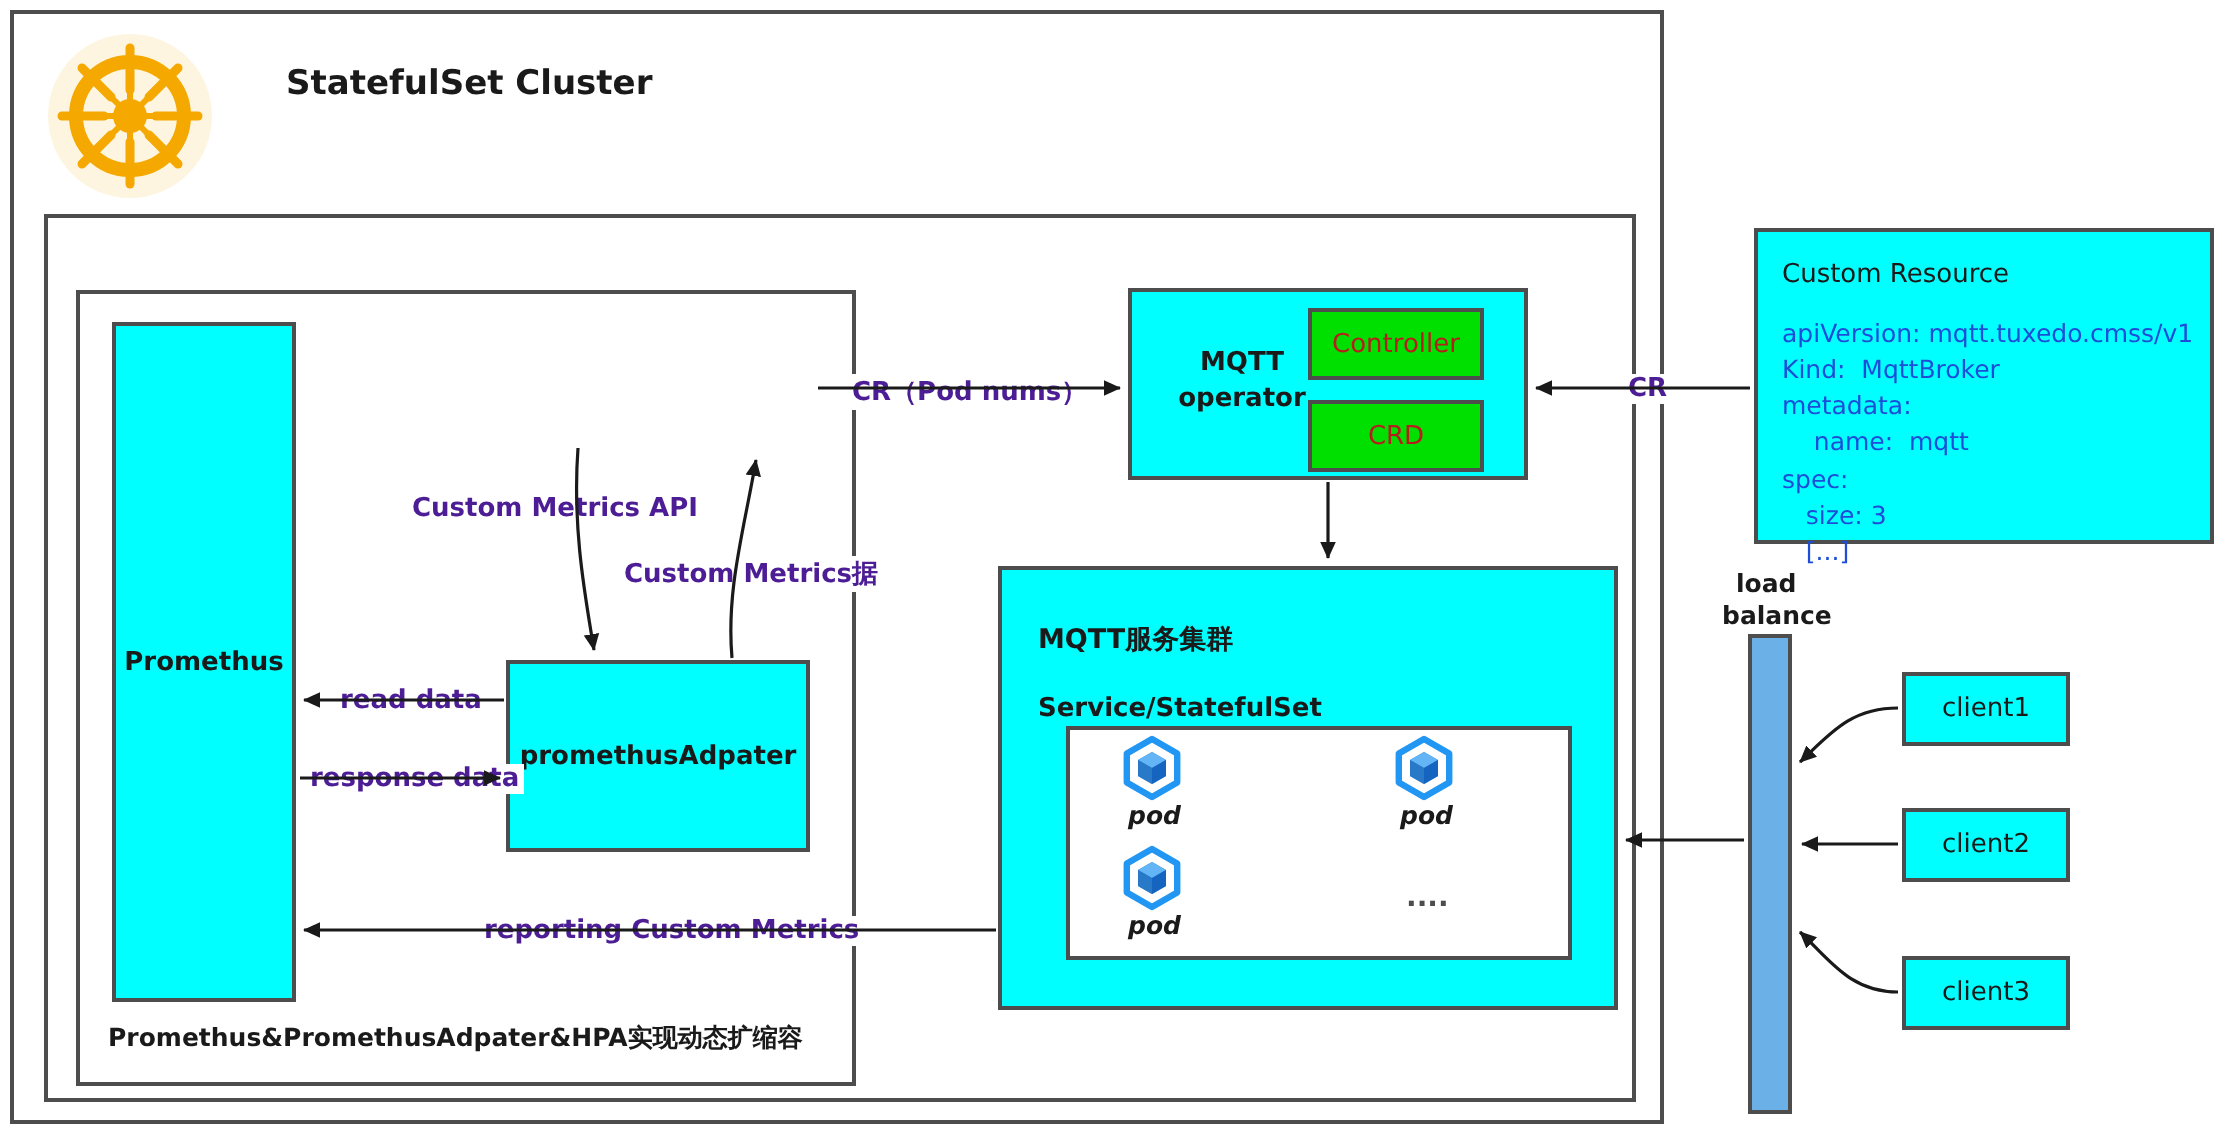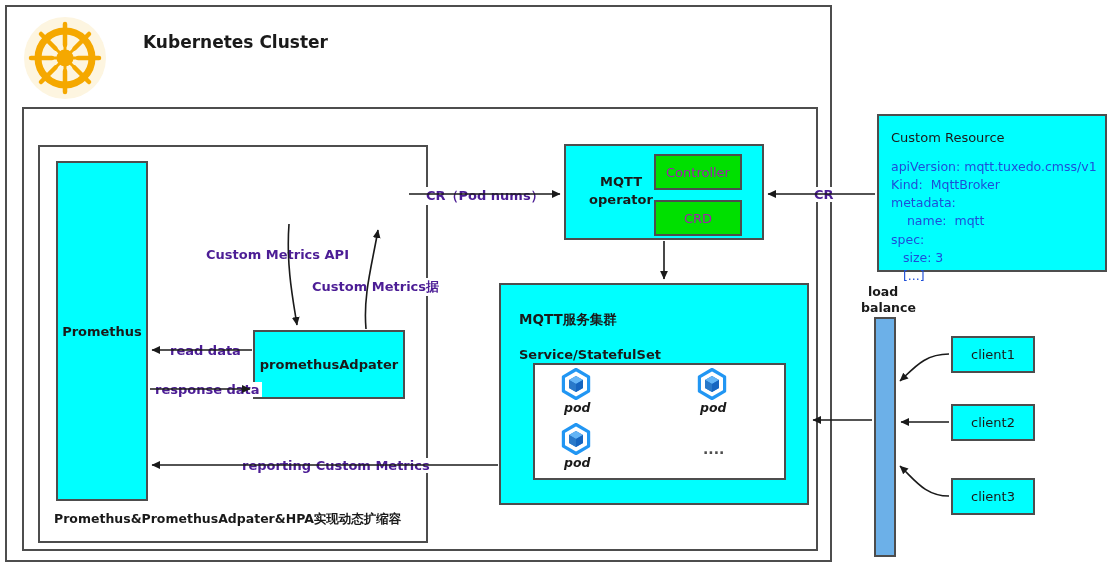--- a/index.html
+++ b/index.html
@@ -32,21 +32,21 @@
     align-items: center;
     justify-content: center;
     color: #1a1a1a;
   }
   .green {
     background: #00e000;
     border: 2px solid #4d4d4d;
     display: flex;
     align-items: center;
     justify-content: center;
-    color: #a21caf;
+    color: #b91c1c;
   }
   .white-box {
     background: #ffffff;
     border: 2px solid #4d4d4d;
   }
   .lb-bar {
     background: #6cb0e8;
     border: 2px solid #4d4d4d;
   }
   .lbl {
@@ -124,34 +124,34 @@
       </g>
       <g stroke="#f5a800" stroke-width="3">
         <line x1="-19" y1="-19" x2="19" y2="19"></line>
         <line x1="19" y1="-19" x2="-19" y2="19"></line>
         <line x1="0" y1="-27" x2="0" y2="27"></line>
         <line x1="-27" y1="0" x2="27" y2="0"></line>
       </g>
     </g>
   </svg>
 
-  <div class="lbl bold" style="left:143px; top:33px; font-size:17px;">Kubernetes Cluster</div>
+  <div class="lbl bold" style="left:143px; top:33px; font-size:17px;">StatefulSet Cluster</div>
 
   <div class="box frame" style="left:22px; top:107px; width:796px; height:444px;"></div>
 
   <div class="box frame" style="left:38px; top:145px; width:390px; height:398px;"></div>
 
   <div class="lbl bold" style="left:54px; top:512px; font-size:12.5px;">Promethus&amp;PromethusAdpater&amp;HPA实现动态扩缩容</div>
 
   <div class="box cyan" style="left:56px; top:161px; width:92px; height:340px;">
     <span class="bold" style="font-size:13px;">Promethus</span>
   </div>
 
 
-  <div class="box cyan" style="left:253px; top:330px; width:152px; height:69px;text-align:center;">
+  <div class="box cyan" style="left:253px; top:330px; width:152px; height:96px;text-align:center;">
     <span class="bold" style="font-size:13px;">promethusAdpater</span>
   </div>
 
   <div class="box cyan" style="left:564px; top:144px; width:200px; height:96px; display:block;">
     <div class="bold" style="position:absolute; left:12px; top:28px; width:86px; text-align:center; font-size:13px;">MQTT</div>
     <div class="bold" style="position:absolute; left:12px; top:46px; width:86px; text-align:center; font-size:13px;">operator</div>
   </div>
 
   <div class="box green" style="left:654px; top:154px; width:88px; height:36px;">
     <span style="font-size:13px;">Controller</span>

